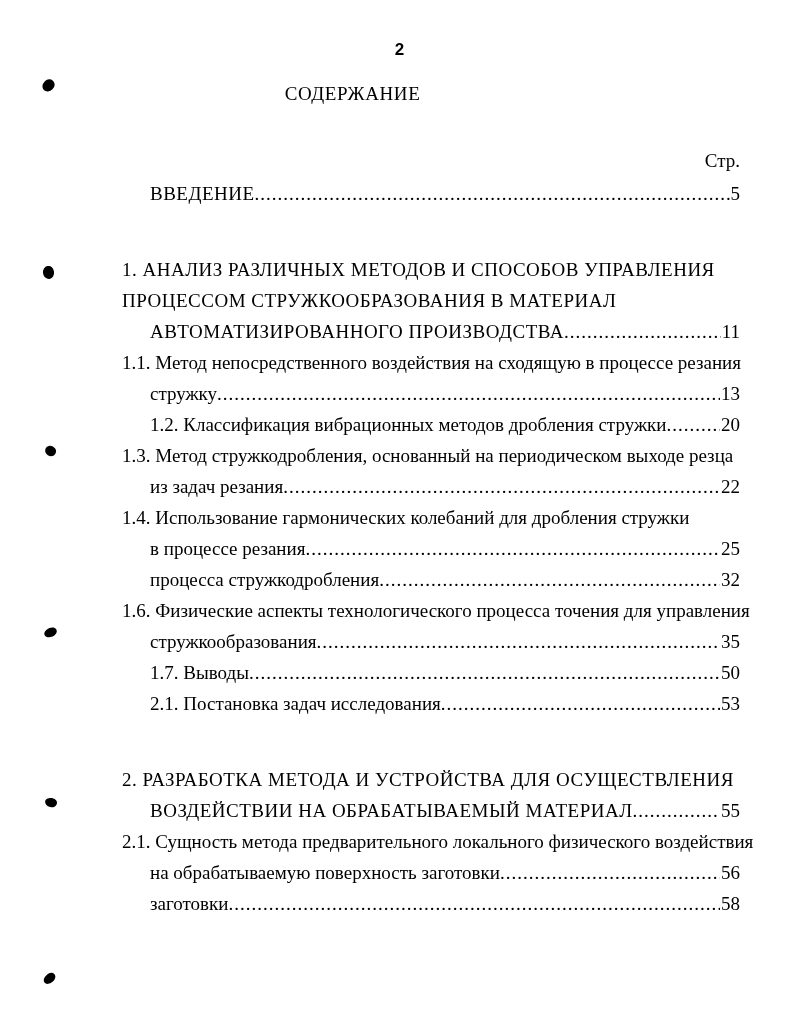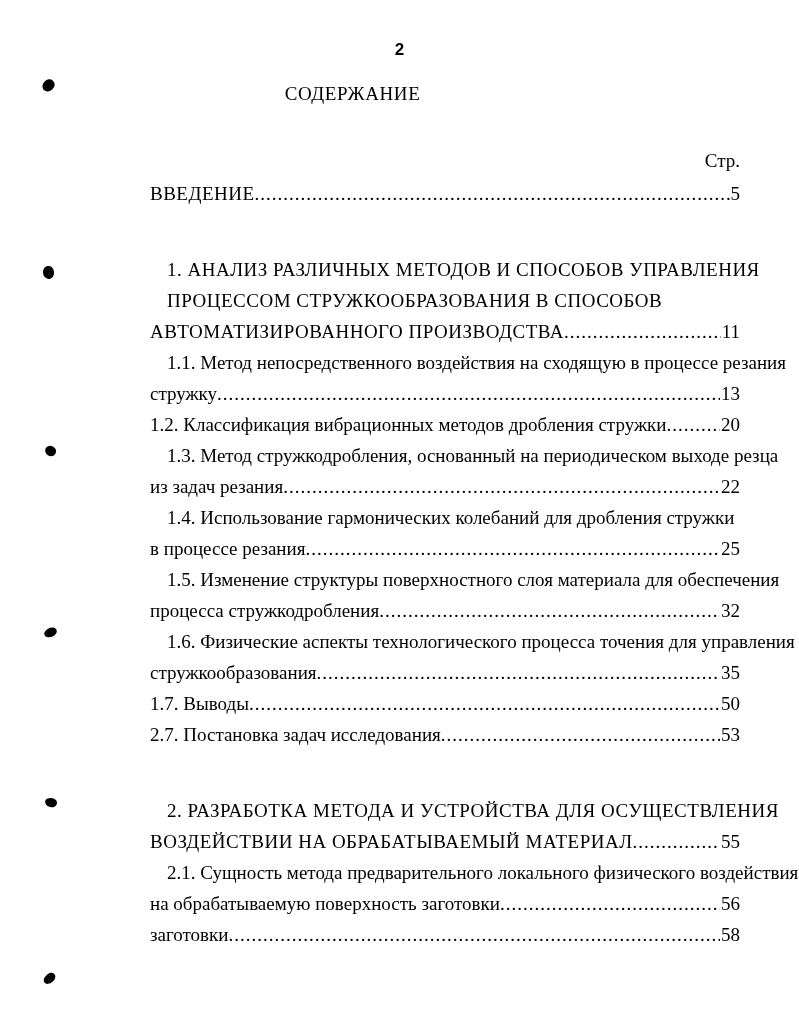--- a/index.html
+++ b/index.html
@@ -91,21 +91,20 @@
     margin: 0 0 0 0;
   }
   .leader-line .pgnum {
     flex: 0 0 auto;
     padding-left: 1px;
   }
 
   
   .plain-line {
     white-space: pre;
-    margin-left: 45px;
   }
 
   .caps {
     letter-spacing: 0.5px;
   }
 
   .gap-before {
     margin-top: 45px;
   }
 </style>
@@ -132,21 +131,21 @@
     <div id="toc-entries">
         <div class="entry">
           <div class="leader-line">
             <span class="txt caps">ВВЕДЕНИЕ</span>
             <span class="dots">................................................................................................................................................................</span>
             <span class="pgnum">5</span>
           </div>
         </div>
         <div class="entry gap-before">
           <div class="plain-line caps">1. АНАЛИЗ РАЗЛИЧНЫХ МЕТОДОВ И СПОСОБОВ УПРАВЛЕНИЯ</div>
-          <div class="plain-line caps">ПРОЦЕССОМ СТРУЖКООБРАЗОВАНИЯ В СПОСОБОВ</div>
+          <div class="plain-line caps">ПРОЦЕССОМ СТРУЖКООБРАЗОВАНИЯ В МАТЕРИАЛ</div>
           <div class="leader-line">
             <span class="txt caps">АВТОМАТИЗИРОВАННОГО ПРОИЗВОДСТВА</span>
             <span class="dots">................................................................................................................................................................</span>
             <span class="pgnum">11</span>
           </div>
         </div>
         <div class="entry">
           <div class="plain-line">1.1. Метод непосредственного воздействия на сходящую в процессе резания</div>
           <div class="leader-line">
             <span class="txt">стружку</span>
@@ -171,21 +170,20 @@
         </div>
         <div class="entry">
           <div class="plain-line">1.4. Использование гармонических колебаний для дробления стружки</div>
           <div class="leader-line">
             <span class="txt">в процессе резания</span>
             <span class="dots">................................................................................................................................................................</span>
             <span class="pgnum">25</span>
           </div>
         </div>
         <div class="entry">
-          <div class="plain-line">1.5. Изменение структуры поверхностного слоя материала для обеспечения</div>
           <div class="leader-line">
             <span class="txt">процесса стружкодробления</span>
             <span class="dots">................................................................................................................................................................</span>
             <span class="pgnum">32</span>
           </div>
         </div>
         <div class="entry">
           <div class="plain-line">1.6. Физические аспекты технологического процесса точения для управления</div>
           <div class="leader-line">
             <span class="txt">стружкообразования</span>
@@ -195,21 +193,21 @@
         </div>
         <div class="entry">
           <div class="leader-line">
             <span class="txt">1.7. Выводы</span>
             <span class="dots">................................................................................................................................................................</span>
             <span class="pgnum">50</span>
           </div>
         </div>
         <div class="entry">
           <div class="leader-line">
-            <span class="txt">2.7. Постановка задач исследования</span>
+            <span class="txt">2.1. Постановка задач исследования</span>
             <span class="dots">................................................................................................................................................................</span>
             <span class="pgnum">53</span>
           </div>
         </div>
         <div class="entry gap-before">
           <div class="plain-line caps">2. РАЗРАБОТКА МЕТОДА И УСТРОЙСТВА ДЛЯ ОСУЩЕСТВЛЕНИЯ</div>
           <div class="leader-line">
             <span class="txt caps">ВОЗДЕЙСТВИИ НА ОБРАБАТЫВАЕМЫЙ МАТЕРИАЛ</span>
             <span class="dots">................................................................................................................................................................</span>
             <span class="pgnum">55</span>

